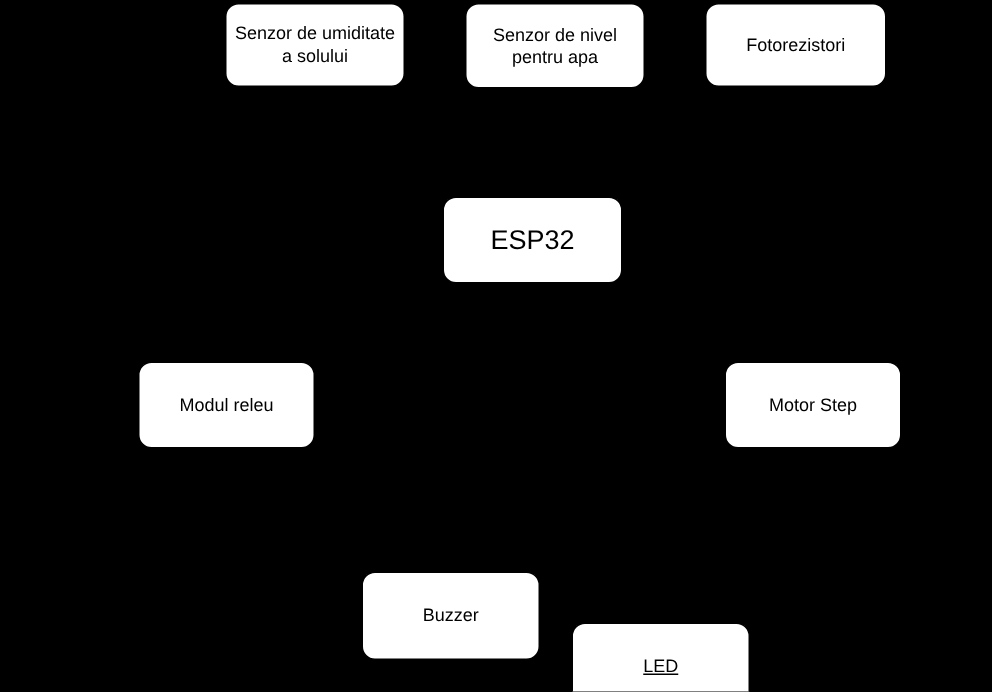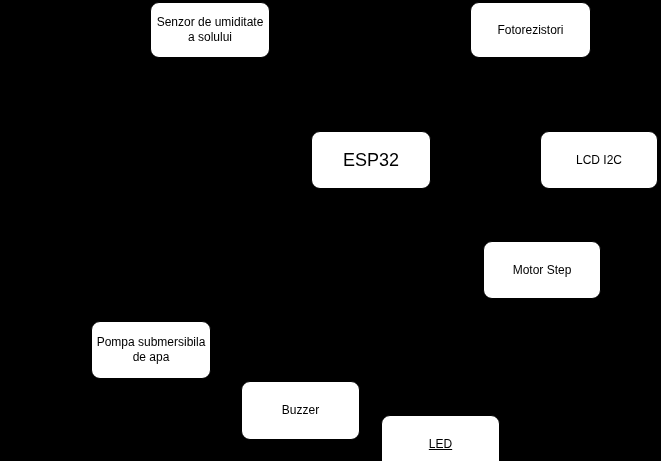--- a/index.html
+++ b/index.html
@@ -32,45 +32,45 @@
     align-items: center;
     justify-content: center;
     text-align: center;
     padding: 2px 4px;
   }
   
   .n-soil     { left: 150px; top: 2px;   width: 120px; height: 56px; }
   .n-water    { left: 310px; top: 2px;   width: 120px; height: 57px; }
   .n-photo    { left: 470px; top: 2px;   width: 121px; height: 56px; text-align: center; }
   .n-button   { left: 2px;   top: 131px; width: 98px;  height: 58px; }
-  .n-esp32    { left: 311px; top: 131px; width: 120px; height: 58px; font-size: 18px; }
+  .n-esp32    { left: 295px; top: 131px; width: 120px; height: 58px; font-size: 18px; }
   .n-lcd      { left: 540px; top: 131px; width: 118px; height: 58px; }
   .n-relay    { left: 92px;  top: 241px; width: 118px; height: 58px; }
   .n-stepper  { left: 483px; top: 241px; width: 118px; height: 58px; }
   .n-pump     { left: 91px;  top: 321px; width: 120px; height: 58px; }
   .n-buzzer   { left: 241px; top: 381px; width: 119px; height: 59px; }
   .n-led      { left: 381px; top: 415px; width: 119px; height: 59px; text-decoration: underline; }
 </style>
 </head>
 <body>
 
 <div class="canvas">
 
   <div class="node n-soil">Senzor de umiditate a solului</div>
 
+  <div class="node n-water">Senzor de nivel pentru apa</div>
 
   <div class="node n-photo">Fotorezistori</div>
 
 
   <div class="node n-esp32">ESP32</div>
 
-  <div class="node n-lcd">LCD I2C</div>
 
+  <div class="node n-relay">Modul releu</div>
 
   <div class="node n-stepper">Motor Step</div>
 
-  <div class="node n-pump">Pompa submersibila de apa</div>
 
   <div class="node n-buzzer">Buzzer</div>
 
   <div class="node n-led">LED</div>
 
 </div>
 
 </body></html>

